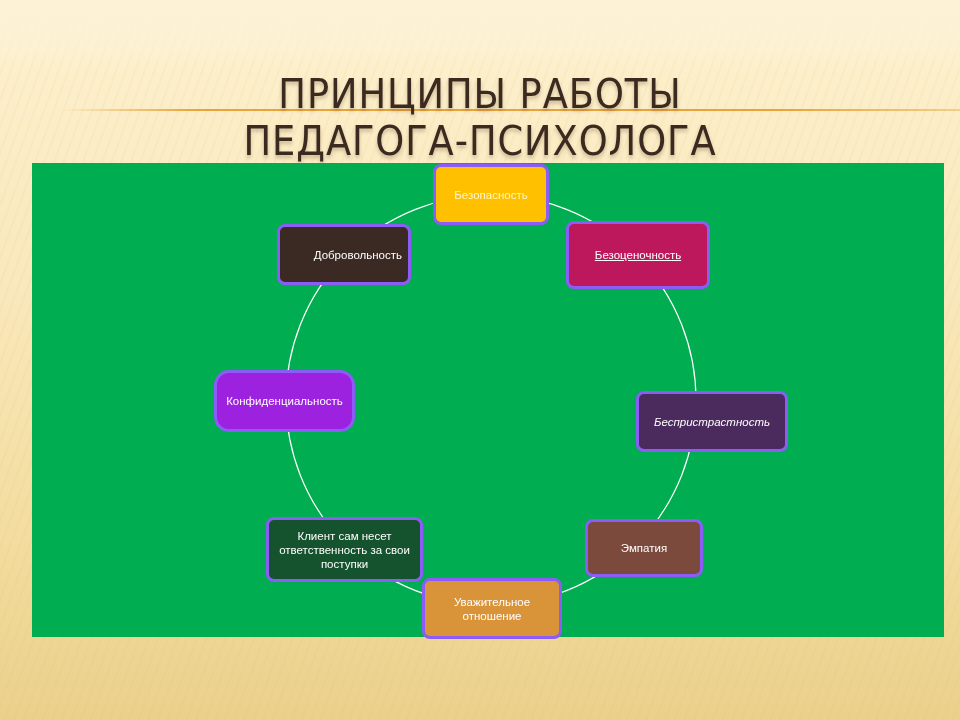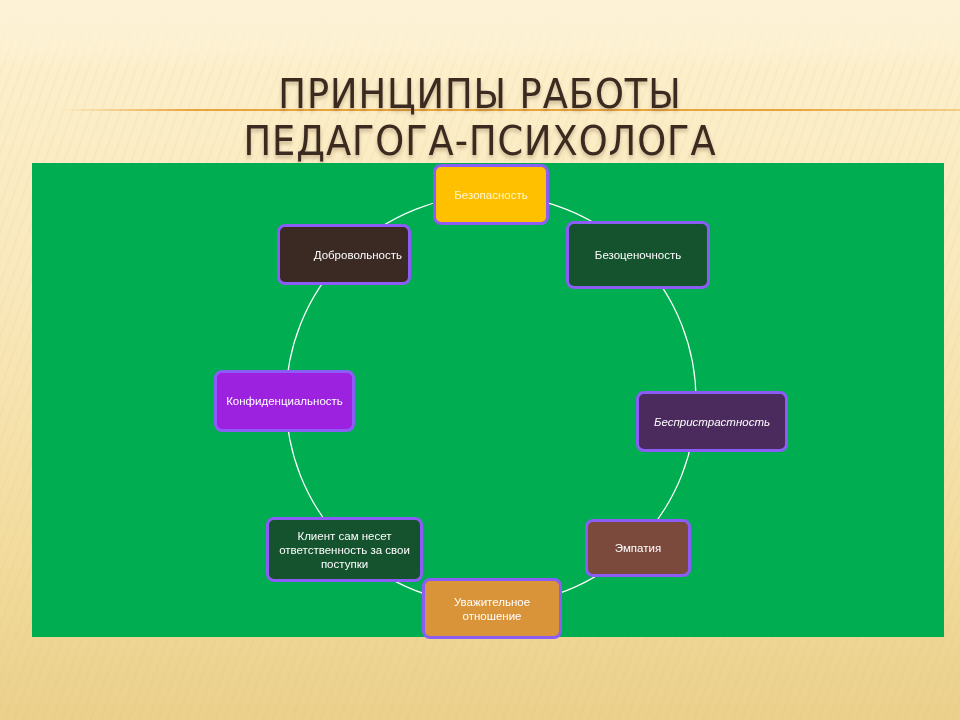--- a/index.html
+++ b/index.html
@@ -59,39 +59,39 @@
 <div class="panel"></div>
 
 <svg class="circle" width="960" height="720">
   <circle cx="491" cy="400" r="205" fill="none" stroke="#ffffff" stroke-width="1.2"></circle>
 </svg>
 
 <div class="node" style="left:433px; top:164px; width:116px; height:61px; background:#ffc000; color:#fff6cc;">
   <span>Безопасность</span>
 </div>
 
-<div class="node" style="left:566px; top:221px; width:144px; height:68px; background:#14532d;">
+<div class="node" style="left:566px; top:221px; width:144px; height:68px; background:#be185d;text-decoration:underline;">
   <span>Безоценочность</span>
 </div>
 
 <div class="node" style="left:636px; top:391px; width:152px; height:61px; background:#4b2a5e;font-style:italic;">
   <span>Беспристрастность</span>
 </div>
 
-<div class="node" style="left:585px; top:519px; width:106px; height:58px; background:#7b4a3c;text-align:center;">
+<div class="node" style="left:585px; top:519px; width:118px; height:58px; background:#7b4a3c;text-align:center;">
   <span>Эмпатия</span>
 </div>
 
 <div class="node" style="left:422px; top:578px; width:140px; height:61px; background:#d9943a;">
   <span>Уважительное отношение</span>
 </div>
 
 <div class="node" style="left:266px; top:517px; width:157px; height:65px; background:#14532d;">
   <span>Клиент сам несет ответственность за свои поступки</span>
 </div>
 
-<div class="node" style="left:214px; top:370px; width:141px; height:62px; background:#9d22e0;">
+<div class="node" style="left:214px; top:370px; width:141px; height:62px; background:#9d22e0;border-radius:15px;">
   <span>Конфиденциальность</span>
 </div>
 
 <div class="node" style="left:277px; top:224px; width:134px; height:61px; background:#3b2a24;justify-content:flex-end;">
   <span>Добровольность</span>
 </div>
 
 </body></html>

